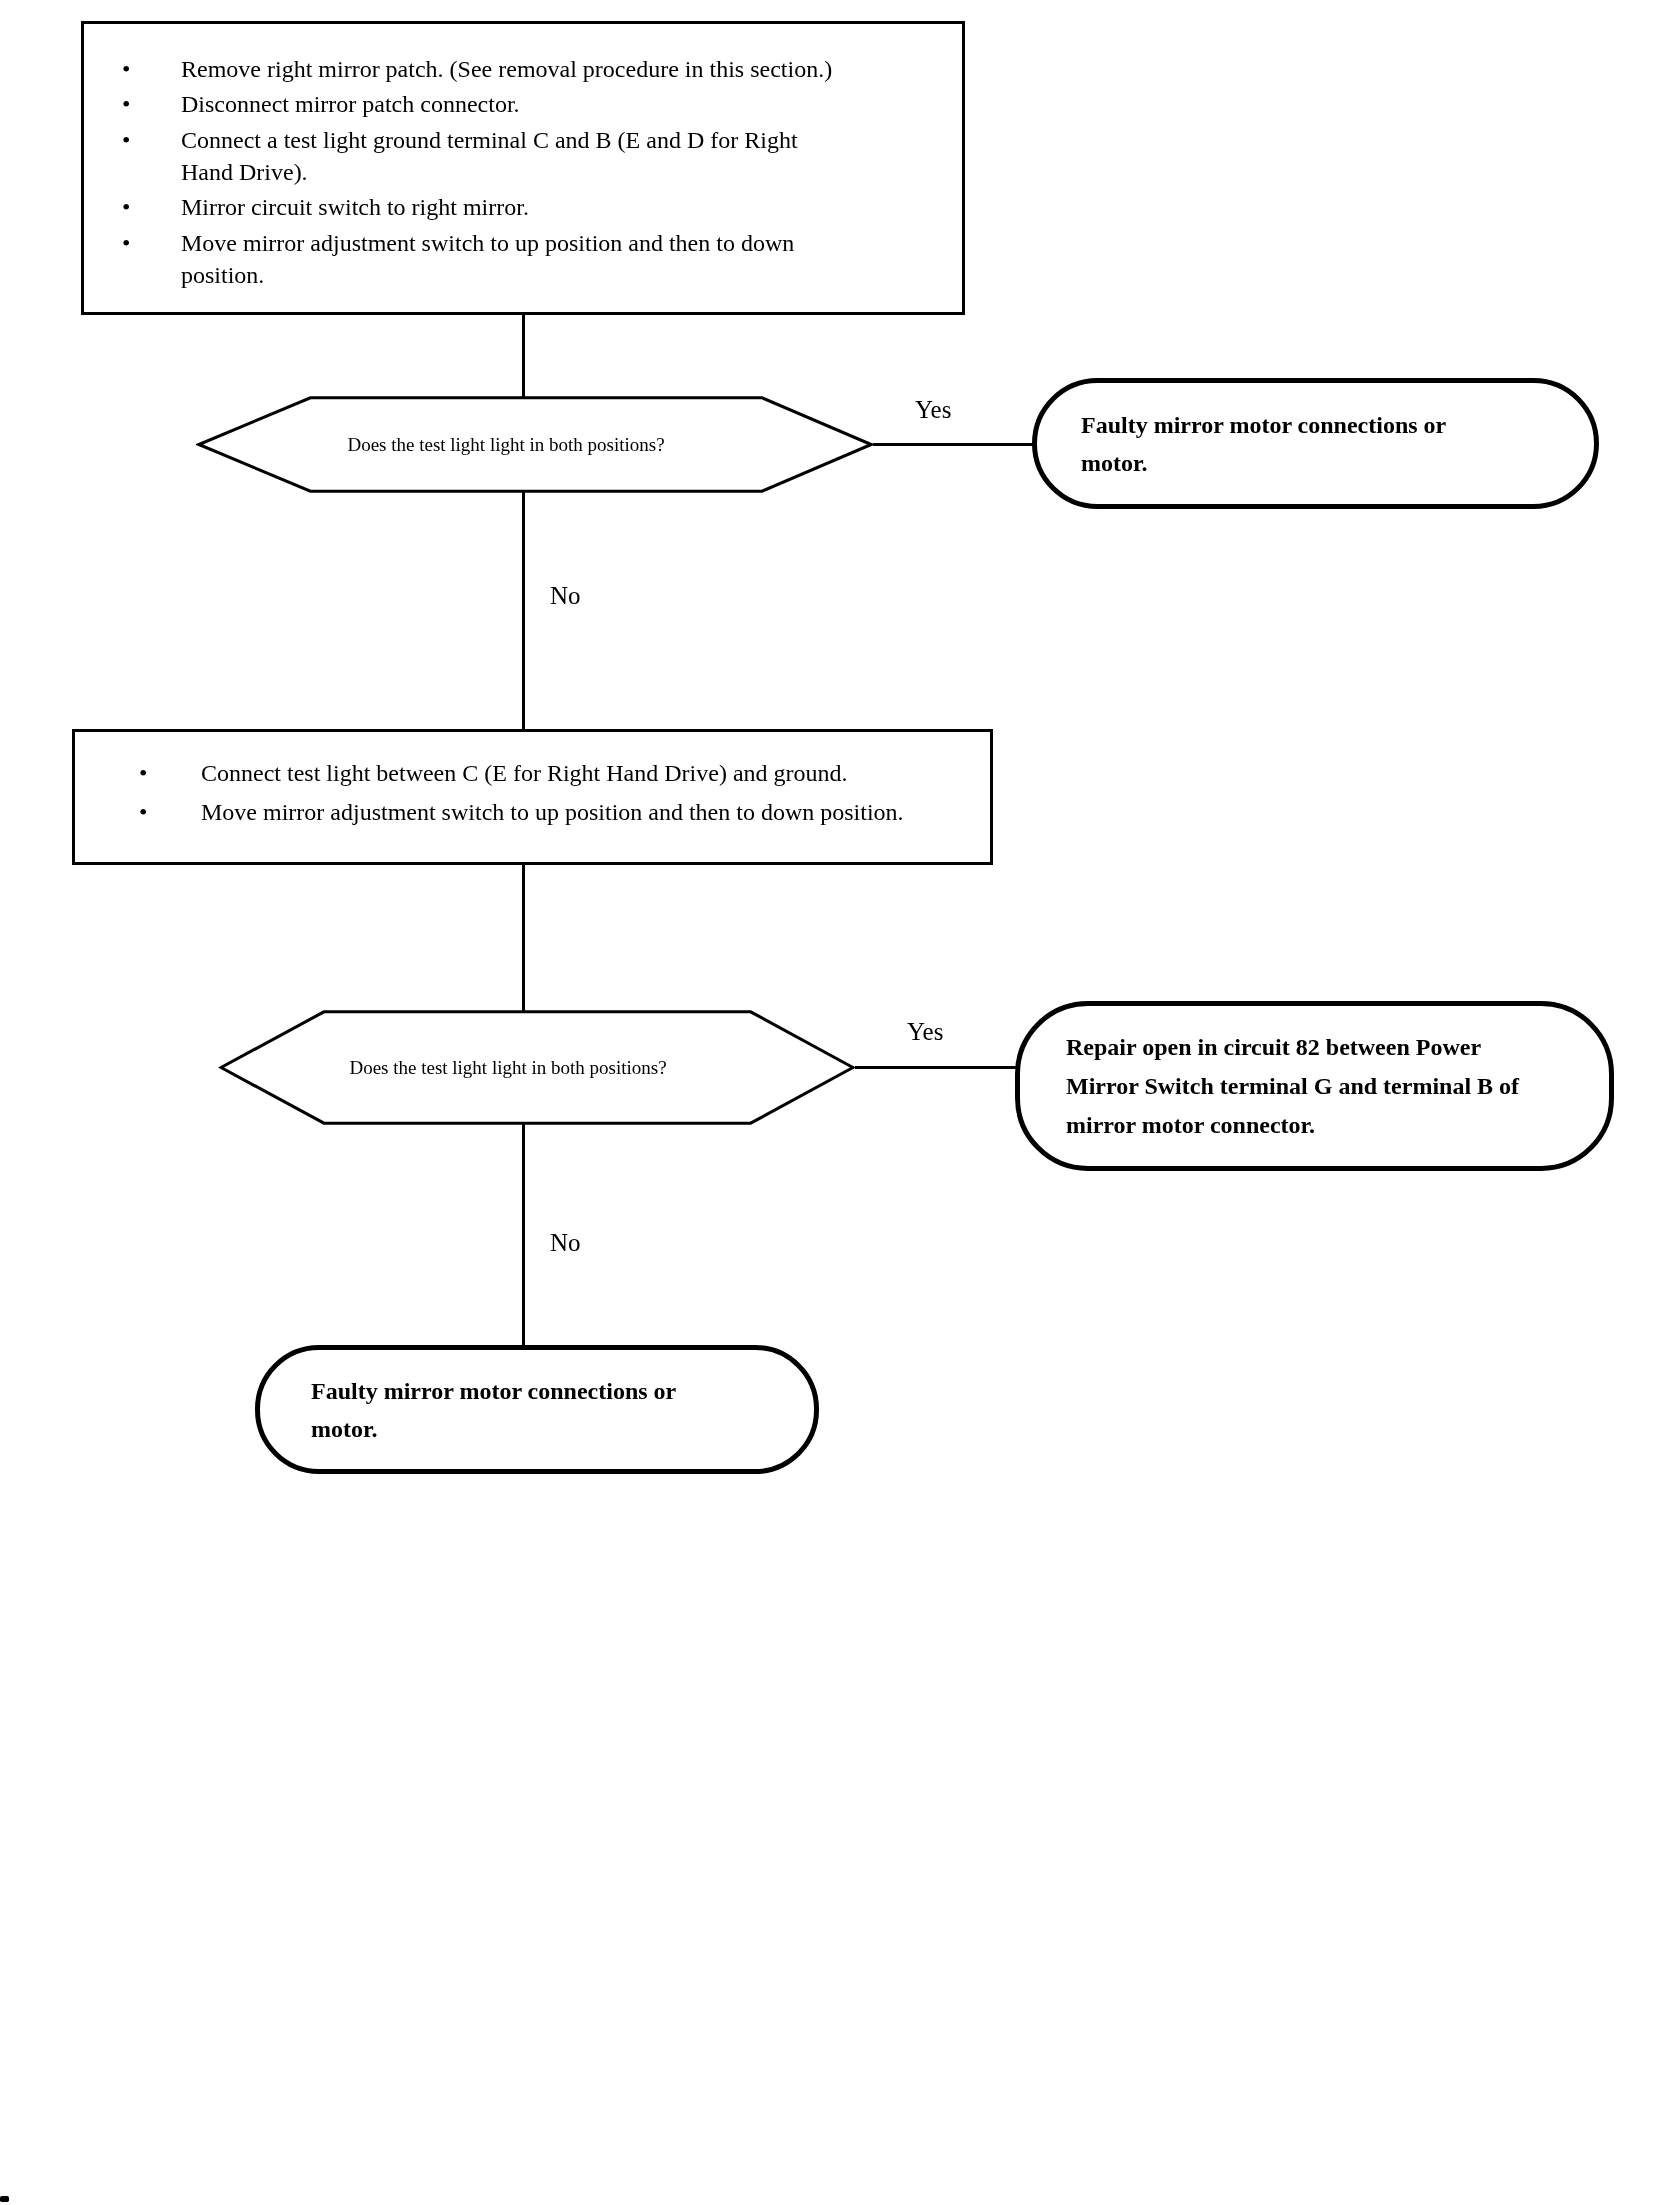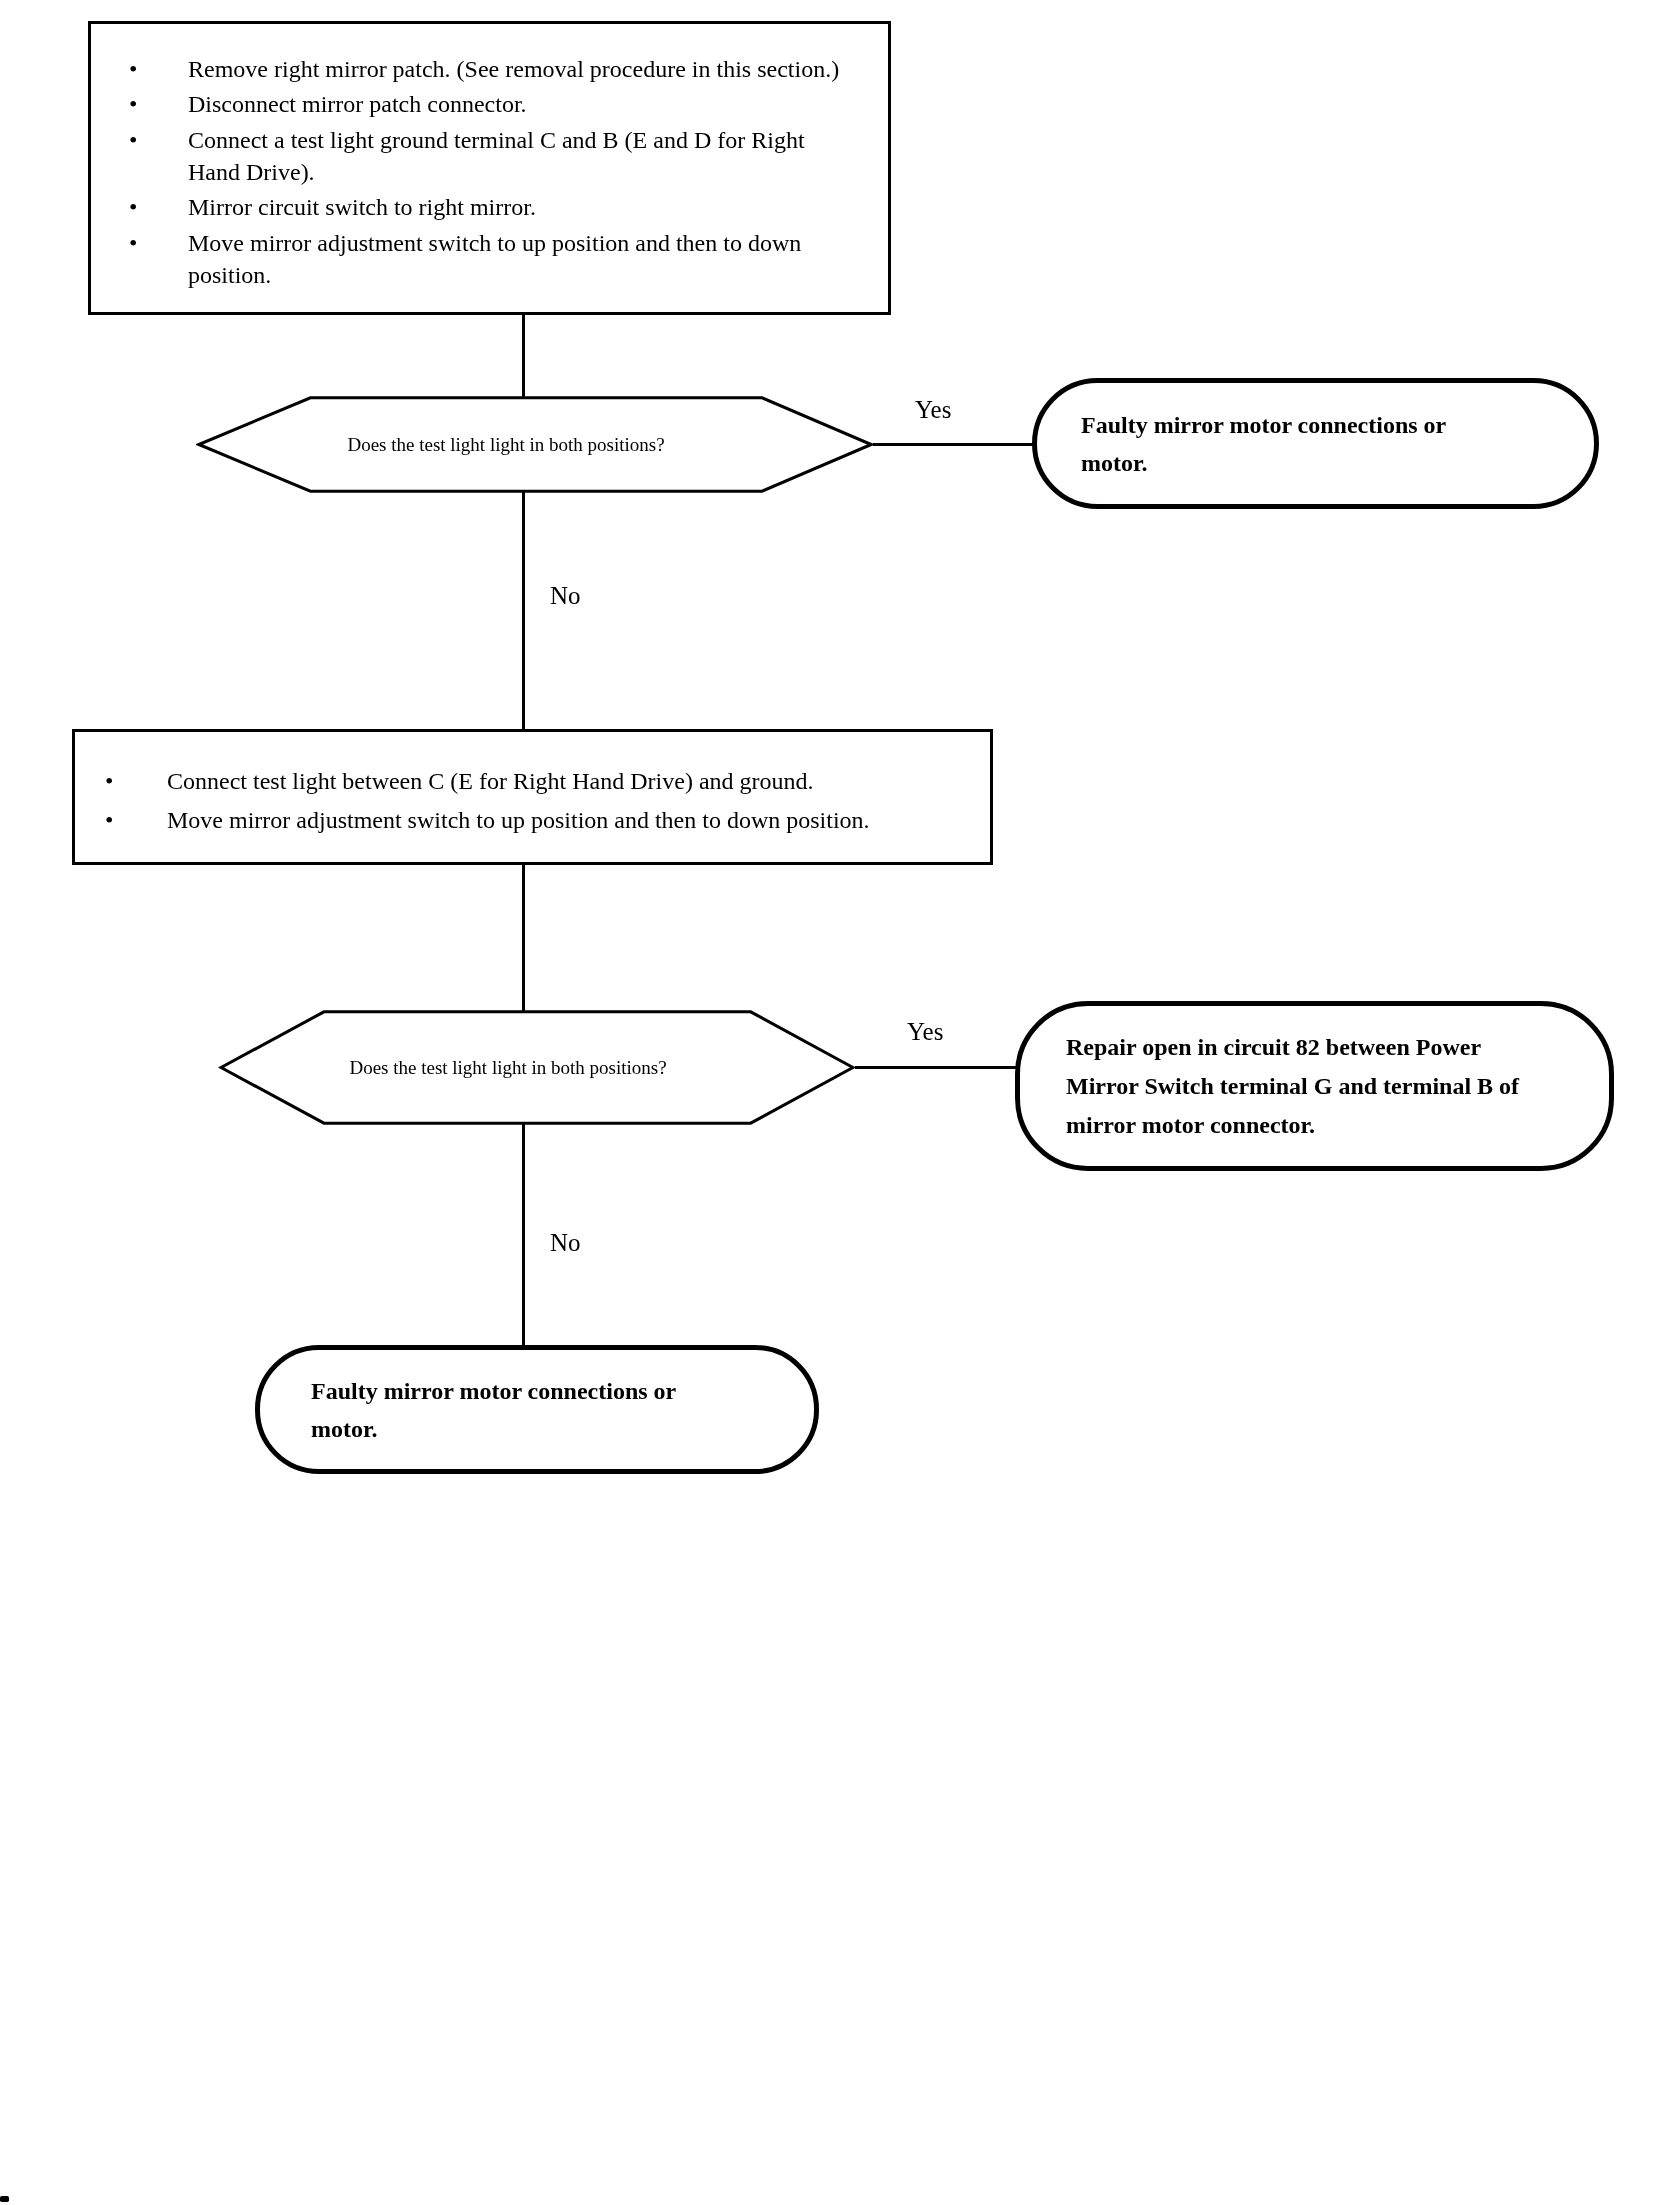--- a/index.html
+++ b/index.html
@@ -42,21 +42,21 @@
   .proc-box li::before {
     content: "\2022";
     position: absolute;
     top: 0;
     font-size: 24px;
     line-height: 32px;
   }
   #box1 ul { padding: 28.6px 6px 0 0; }
   #box1 li { padding-left: 97px; margin-bottom: 3.6px; }
   #box1 li::before { left: 38px; }
-  #box2 ul { padding: 33px 3px 0 0; }
+  #box2 ul { padding: 25px 3px 0 0; margin-left: 34px; }
   #box2 li { padding-left: 92px; margin-bottom: 7.3px; }
   #box2 li::before { left: 30px; }
 
   
   .decision {
     position: absolute;
   }
   .decision svg {
     position: absolute;
     left: 0; top: 0;
@@ -113,21 +113,21 @@
     position: absolute;
     background: #000000;
     border-radius: 1.8px;
   }
 </style>
 </head>
 <body>
 
 <div class="page">
 
-  <div class="proc-box" id="box1" style="left:88px; top:21px; width:803px; height:294px;">
+  <div class="proc-box" id="box1" style="left:81px; top:21px; width:884px; height:294px;">
     <ul>
       <li>Remove right mirror patch. (See removal procedure in this section.)</li>
       <li>Disconnect mirror patch connector.</li>
       <li>Connect a test light ground terminal C and B (E and D for Right
 Hand Drive).</li>
       <li>Mirror circuit switch to right mirror.</li>
       <li>Move mirror adjustment switch to up position and then to down
 position.</li>
     </ul>
   </div>

